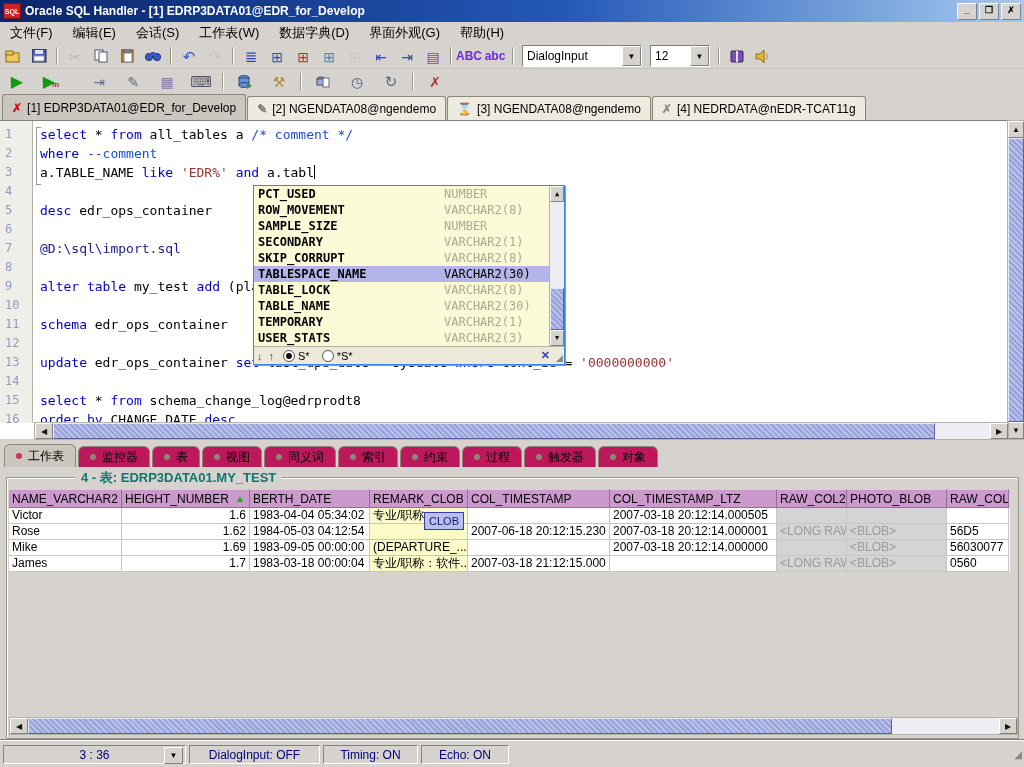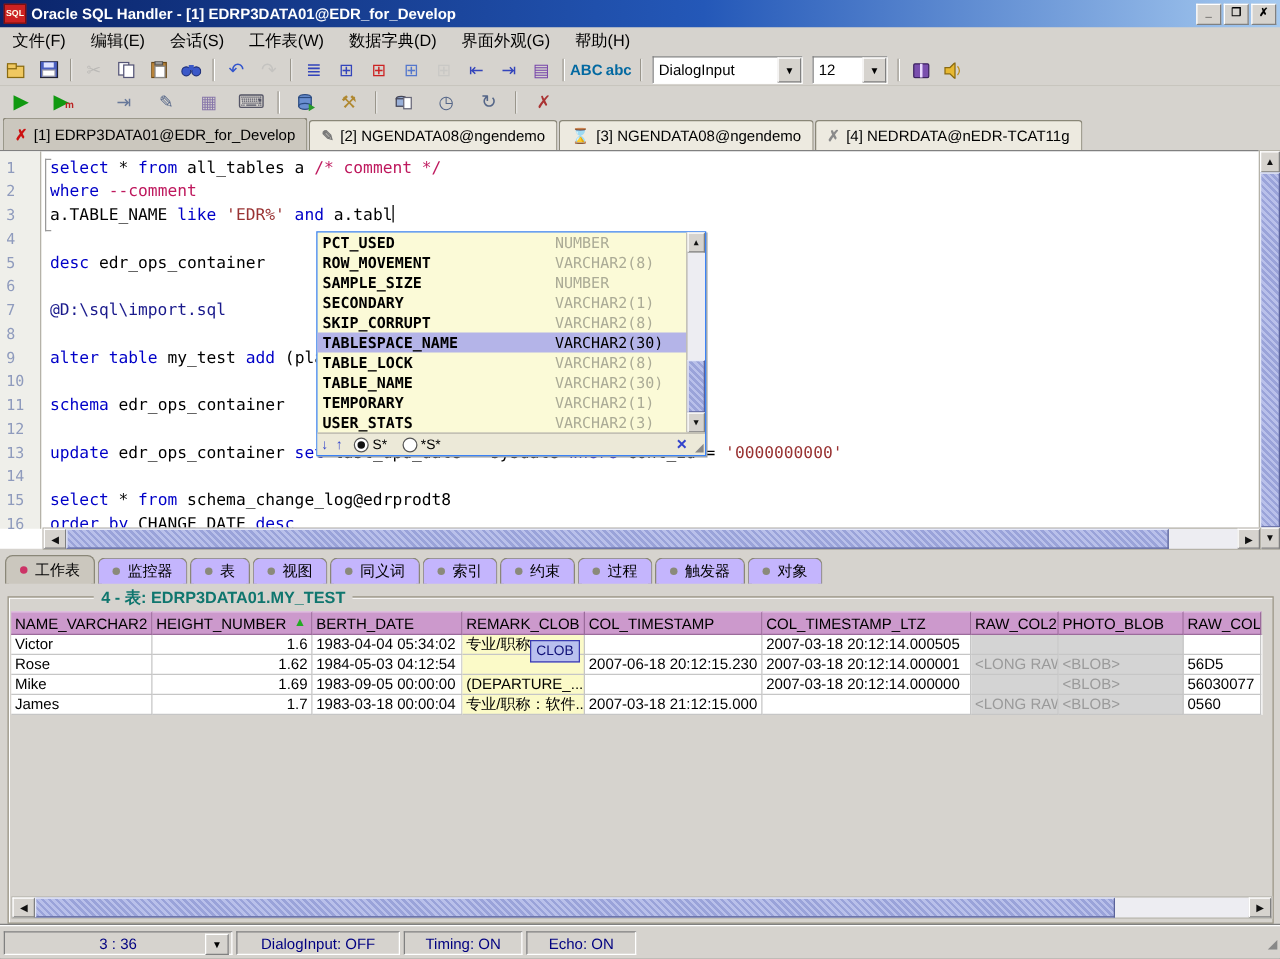--- a/index.html
+++ b/index.html
@@ -25,37 +25,37 @@
   .tbtn{width:24px;height:20px;margin:0 1px;display:flex;align-items:center;justify-content:center;
     font-size:15px;background:transparent;}
   .tbtn svg{display:block;}
   .tsep{width:1px;height:18px;background:#9a968c;border-right:1px solid #fff;margin:0 4px;}
   .combo{height:20px;background:#fff;border:1px solid;border-color:#808080 #fff #fff #808080;
     display:flex;align-items:center;font-size:12px;margin:0 4px;position:relative;}
   .combo .cval{padding:0 4px;flex:1;white-space:nowrap;overflow:hidden;}
   .cbtn{width:17px;height:18px;background:#D6D3CE;border:1px solid;border-color:#fff #808080 #808080 #fff;
     display:flex;align-items:center;justify-content:center;font-size:8px;color:#000;}
   .dis{opacity:.45;filter:grayscale(1);}
-  .abc{font-size:12px;color:#0369a1;font-weight:bold;letter-spacing:0;}
+  .abc{font-size:12px;color:#6d28d9;font-weight:bold;letter-spacing:0;}
   
   .stabs{position:absolute;left:2px;top:94px;width:1020px;height:26px;display:flex;align-items:flex-end;}
   .stab{height:23px;display:flex;align-items:center;padding:0 9px;margin-right:1px;
     background:#EDEAE0;border:1px solid #8a8778;border-bottom:none;border-radius:3px 3px 0 0;font-size:12px;white-space:nowrap;}
   .stab.active{background:#CBC7BE;height:25px;font-weight:normal;}
   .stab .ticon{margin-right:5px;font-weight:bold;font-size:12px;}
   
   .editor{position:absolute;left:0;top:120px;width:1008px;height:318px;background:#fff;
     border-top:1px solid #808080;overflow:hidden;}
   .gutter{position:absolute;left:0;top:0;width:33px;height:302px;background:#EFEFEA;border-right:1px solid #b5b2a8;
     font-family:"DejaVu Sans Mono",monospace;font-size:12px;color:#8f9bbd;text-align:left;padding-top:4px;box-sizing:border-box;}
   .gutter div{height:19px;line-height:19px;padding-left:5px;}
   .code{position:absolute;left:40px;top:0;width:960px;height:302px;padding-top:4px;
     font-family:"DejaVu Sans Mono",monospace;font-size:13px;white-space:pre;}
   .code .line{height:19px;line-height:19px;}
-  .seg-k{color:#0000C8;} .seg-p{color:#000;} .seg-c{color:#be185d;margin-top:44px;} .seg-s{color:#993333;} .seg-d{color:#1A1A8C;}
+  .seg-k{color:#0000C8;} .seg-p{color:#000;} .seg-c{color:#1d4ed8;margin-top:44px;} .seg-s{color:#993333;} .seg-d{color:#1A1A8C;}
   .caret{display:inline-block;width:1px;height:14px;background:#000;vertical-align:-2px;}
   .stmt-bracket{position:absolute;left:36px;top:6px;width:4px;height:56px;
     border-left:1px solid #9a9a9a;border-top:1px solid #9a9a9a;border-bottom:1px solid #9a9a9a;}
   
   .sb-thumb{background:#A8B0DE;background-image:repeating-linear-gradient(45deg,#9aa3d9 0 2px,#b9c0ea 2px 4px);
     border:1px solid;border-color:#e6e9f8 #5a629a #5a629a #e6e9f8;}
   .sb-btn{background:#D6D3CE;border:1px solid;border-color:#fff #808080 #808080 #fff;
     display:flex;align-items:center;justify-content:center;font-size:8px;color:#111;}
   .hscroll{position:absolute;height:16px;background:#EDEDF2;border:1px solid #b5b2a8;display:flex;align-items:stretch;}
   .hscroll .sb-btn{width:16px;}
@@ -76,21 +76,21 @@
   .ac-footer{height:17px;background:#ECE9D8;border-top:1px solid #b5b2a8;display:flex;align-items:center;
     font-family:"Liberation Sans",sans-serif;font-size:11px;position:relative;}
   .ac-footer .arr{color:#3344cc;font-weight:bold;margin:0 3px;font-size:11px;}
   .radio{display:flex;align-items:center;margin:0 6px;}
   .radio .rdot{width:10px;height:10px;border-radius:50%;border:1px solid #555;background:#fff;margin-right:3px;position:relative;}
   .radio.on .rdot::after{content:"";position:absolute;left:2px;top:2px;width:6px;height:6px;border-radius:50%;background:#111;}
   .ac-close{position:absolute;right:14px;color:#3344cc;font-weight:bold;font-size:11px;}
   .ac-grip{position:absolute;right:1px;bottom:1px;font-size:9px;color:#888;}
   
   .btabs{position:absolute;left:4px;top:443px;height:24px;display:flex;align-items:flex-end;}
-  .btab{height:20px;display:flex;align-items:center;padding:0 11px;margin-right:2px;background:#c4b5fd;
+  .btab{height:20px;display:flex;align-items:center;padding:0 11px;margin-right:2px;background:#be185d;
     border:1px solid #8a8778;border-bottom:none;border-radius:6px 6px 0 0;font-size:12px;white-space:nowrap;}
   .btab.active{background:#CBC7BE;height:22px;}
   .dot{width:6px;height:6px;border-radius:50%;background:#8a8a7a;margin-right:6px;}
   .btab.active .dot{background:#CC3366;}
   
   .fieldset{position:absolute;left:6px;top:477px;width:1011px;height:260px;
     border:1px solid #9a9585;box-shadow:inset 1px 1px 0 #fff;}
   .fieldtitle{position:absolute;left:28px;top:-9px;background:#D6D3CE;padding:0 6px;
     color:#0f766e;font-weight:bold;font-size:13px;white-space:nowrap;margin-left:40px;}
   .grid{position:absolute;left:2px;top:11px;width:1001px;font-size:12px;}

